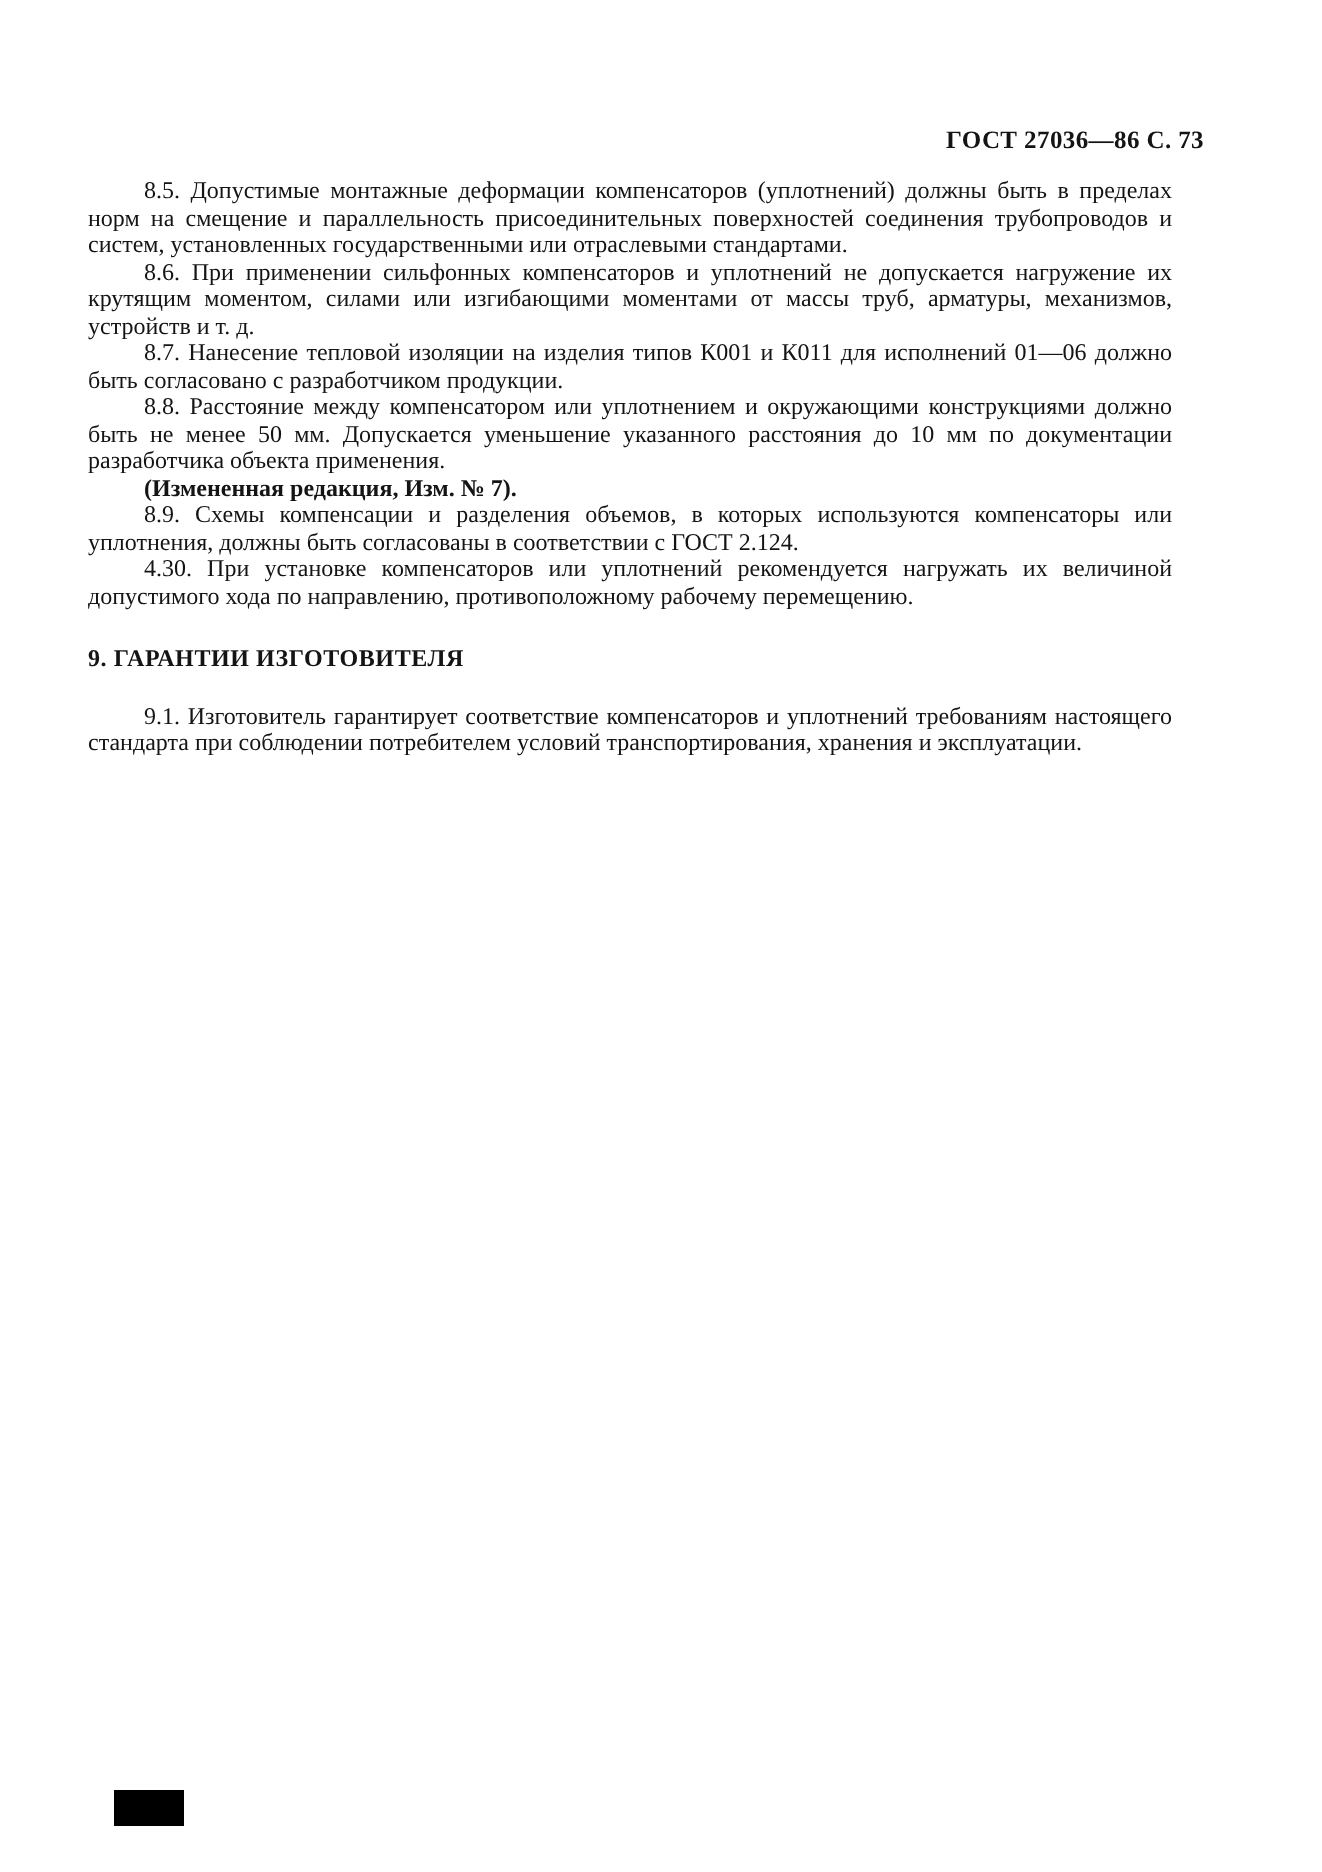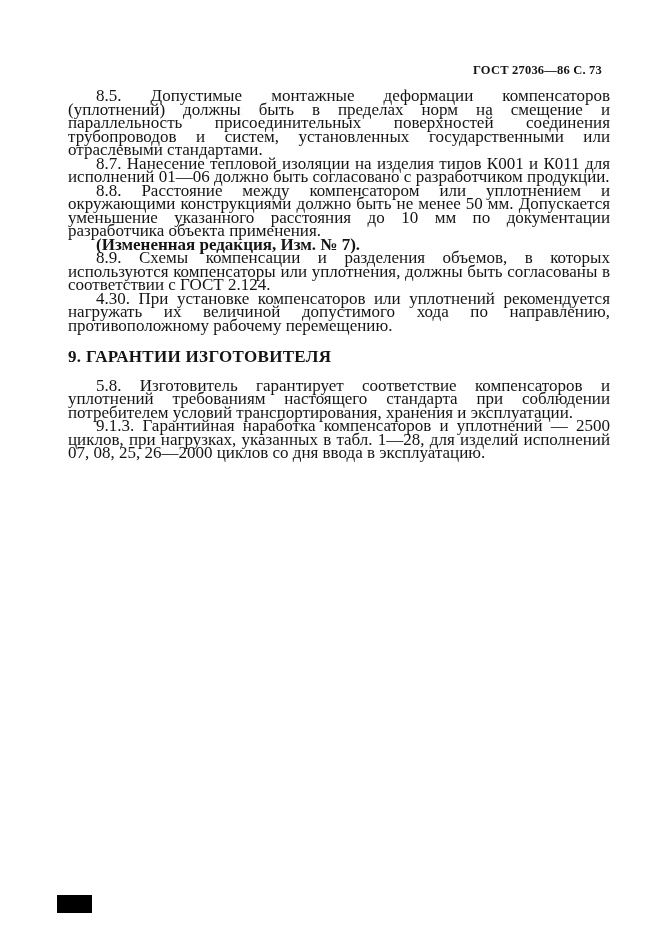--- a/index.html
+++ b/index.html
@@ -20,23 +20,23 @@
     position: absolute;
     top: 63px;
     right: 59px;
     font-size: 12.5px;
     font-weight: bold;
     letter-spacing: 0.2px;
   }
   .content {
     position: absolute;
     top: 89px;
-    left: 68px;
+    left: 44px;
     width: 542px;
-    font-size: 17px;
+    font-size: 12px;
     line-height: 13.5px;
     text-align: justify;
   }
   .content p {
     margin: 0;
     text-indent: 28px;
   }
   .bold {
     font-weight: bold;
   }
@@ -59,28 +59,28 @@
 </head>
 <body>
 
 <div class="page">
 
   <div class="doc-header">ГОСТ 27036—86 С. 73</div>
 
   <div class="content">
 
     <p>8.5. Допустимые монтажные деформации компенсаторов (уплотнений) должны быть в пределах норм на смещение и параллельность присоединительных поверхностей соединения трубопроводов и систем, установленных государственными или отраслевыми стандартами.</p>
+    <p>8.6. При применении сильфонных компенсаторов и уплотнений не допускается нагружение их крутящим моментом, силами или изгибающими моментами от массы труб, арматуры, механизмов, устройств и т. д.</p>
     <p>8.7. Нанесение тепловой изоляции  на изделия типов К001 и К011 для исполнений 01—06 должно быть согласовано с разработчиком продукции.</p>
     <p>8.8. Расстояние между компенсатором или уплотнением и окружающими конструкциями должно быть не менее 50 мм. Допускается уменьшение указанного расстояния до 10 мм по документации разработчика объекта применения.</p>
     <p class="bold">(Измененная редакция, Изм. № 7).</p>
     <p>8.9. Схемы компенсации и разделения объемов, в которых используются компенсаторы или уплотнения, должны быть согласованы в соответствии с ГОСТ 2.124.</p>
     <p>4.30. При установке компенсаторов или уплотнений рекомендуется нагружать их величиной допустимого хода по направлению, противоположному рабочему перемещению.</p>
 
     <p class="section-heading">9. ГАРАНТИИ ИЗГОТОВИТЕЛЯ</p>
 
-    <p>5.8. Изготовитель гарантирует соответствие компенсаторов и уплотнений требованиям настоящего стандарта при соблюдении потребителем условий транспортирования, хранения и эксплуатации.</p>
-    <p>9.1.3. Гарантийная наработка компенсаторов и уплотнений — 2500 циклов, при нагрузках, указанных в табл. 1—28, для изделий исполнений 07, 08, 25, 26—2000 циклов со дня ввода в эксплуатацию.</p>
+    <p>9.1. Изготовитель гарантирует соответствие компенсаторов и уплотнений требованиям настоящего стандарта при соблюдении потребителем условий транспортирования, хранения и эксплуатации.</p>
 
   </div>
 
   <div class="scan-mark"></div>
 
 </div>
 
 </body></html>

